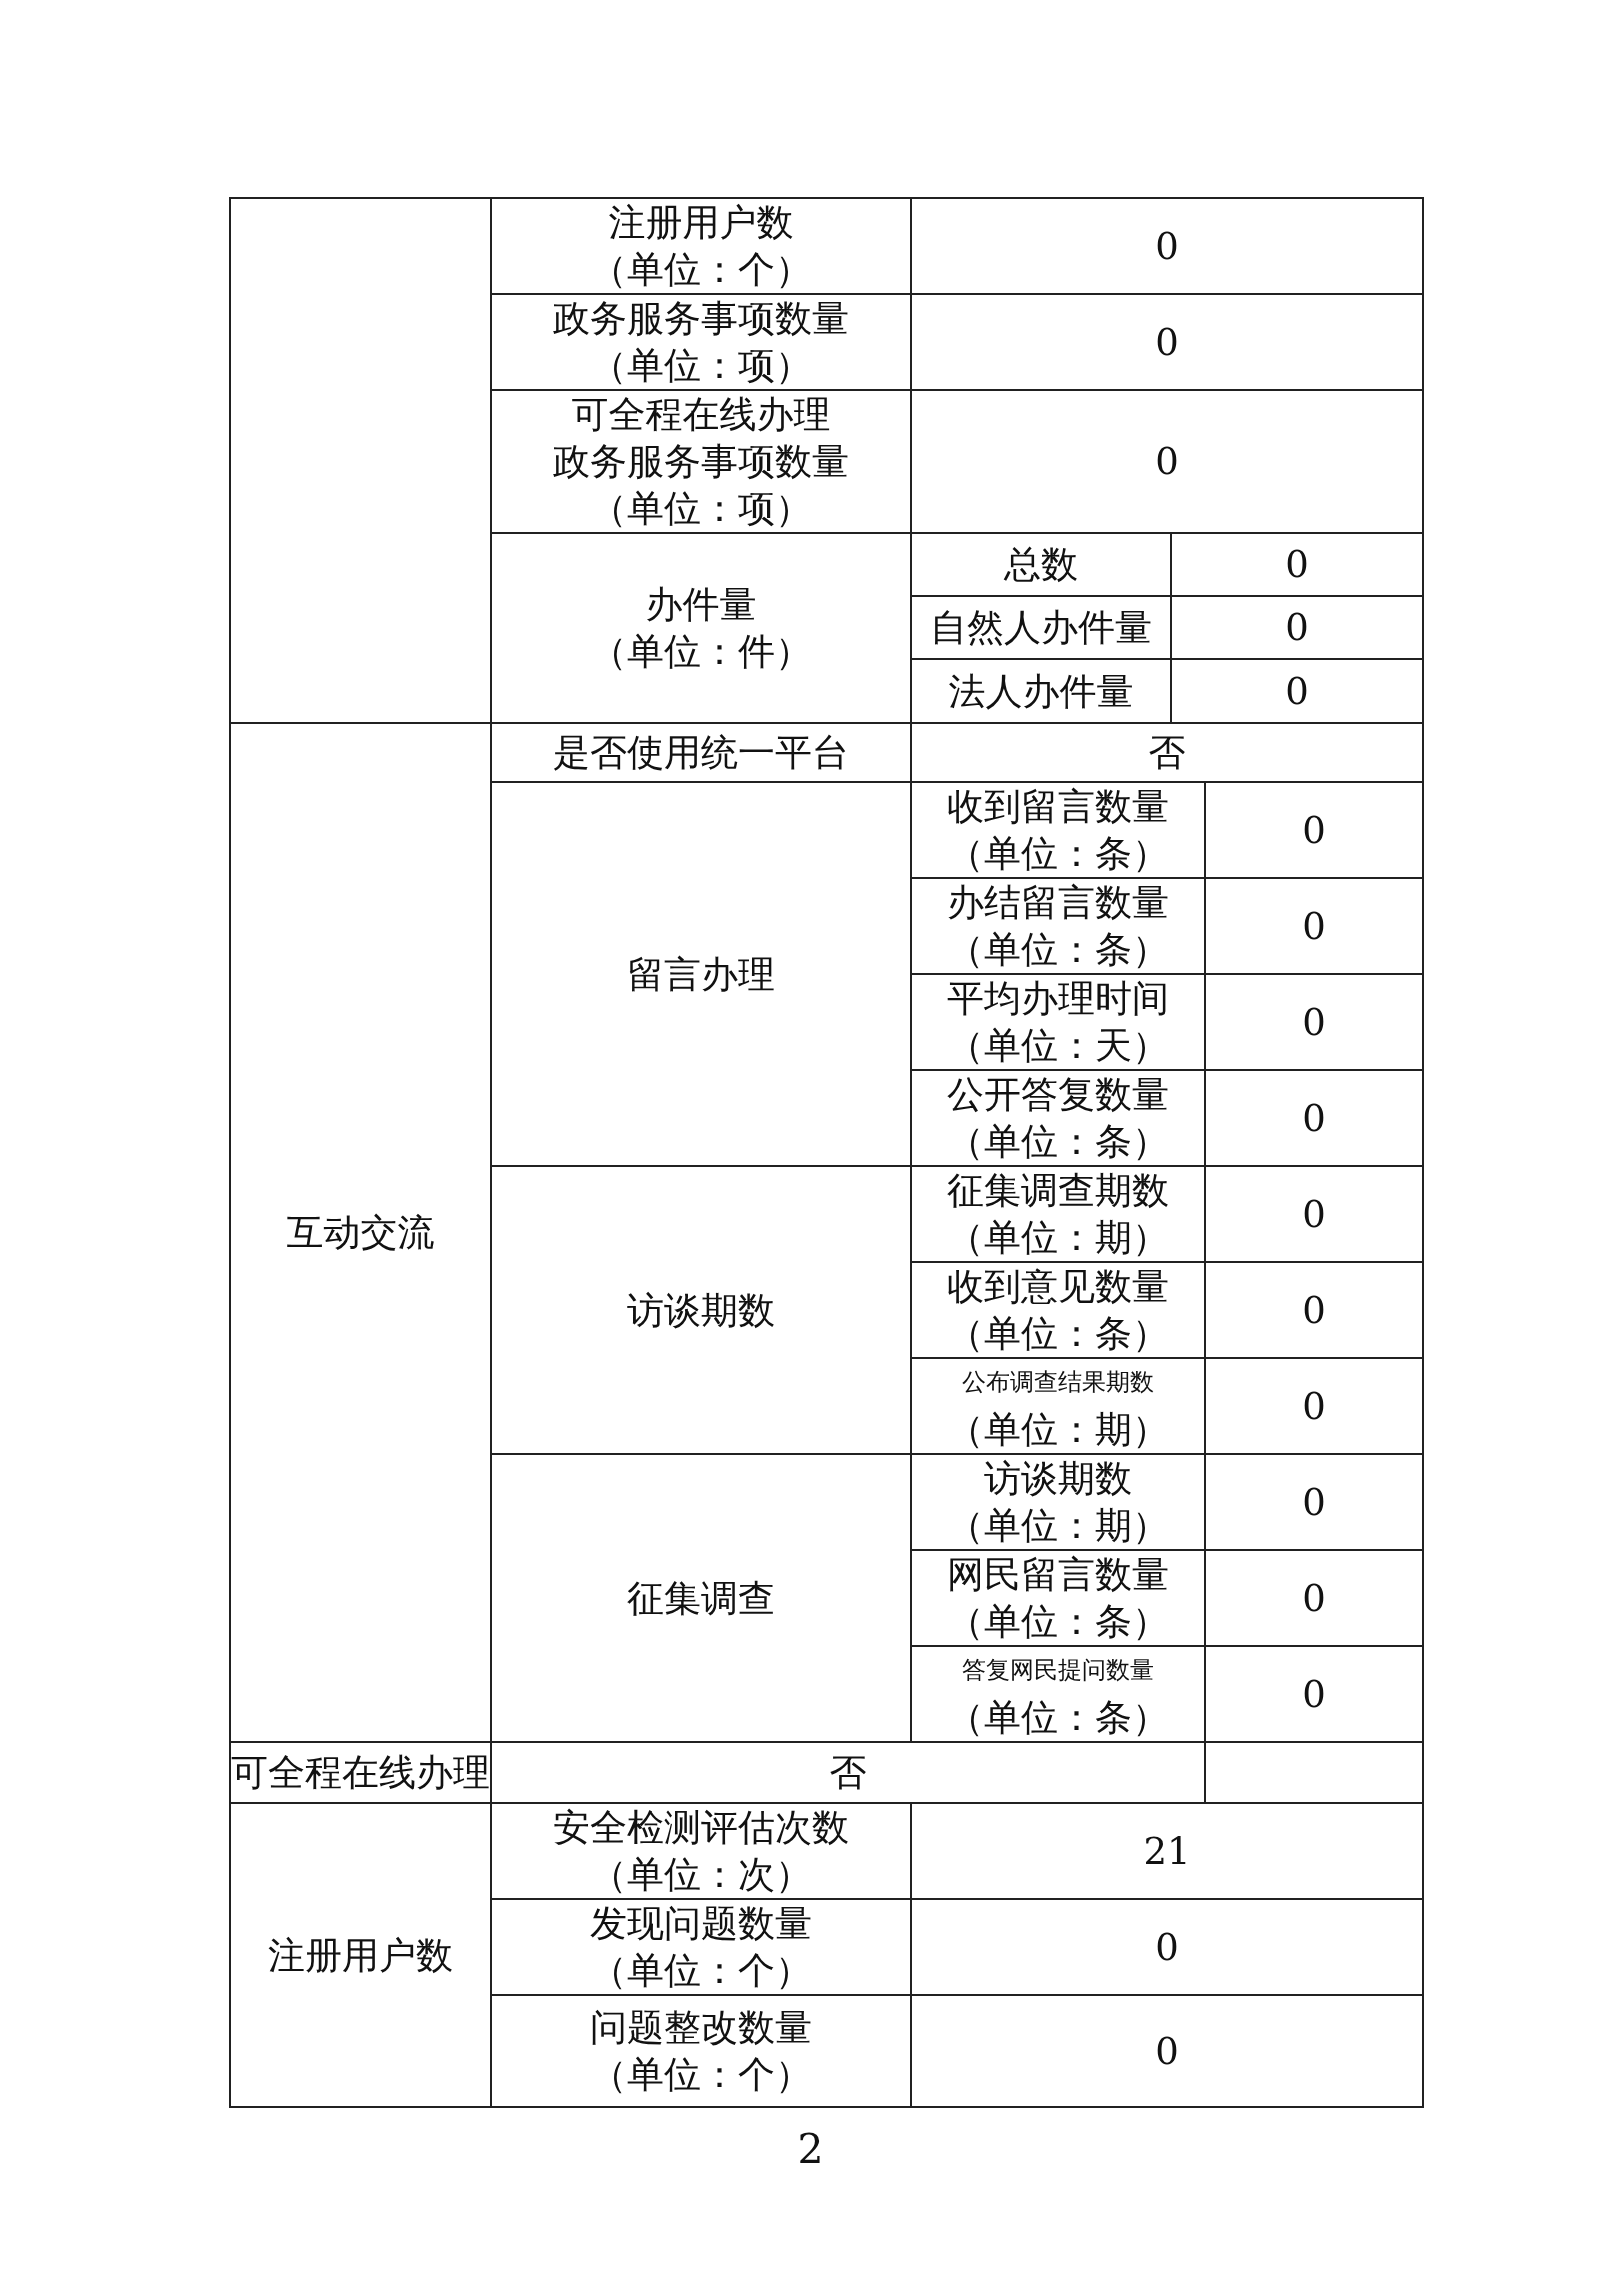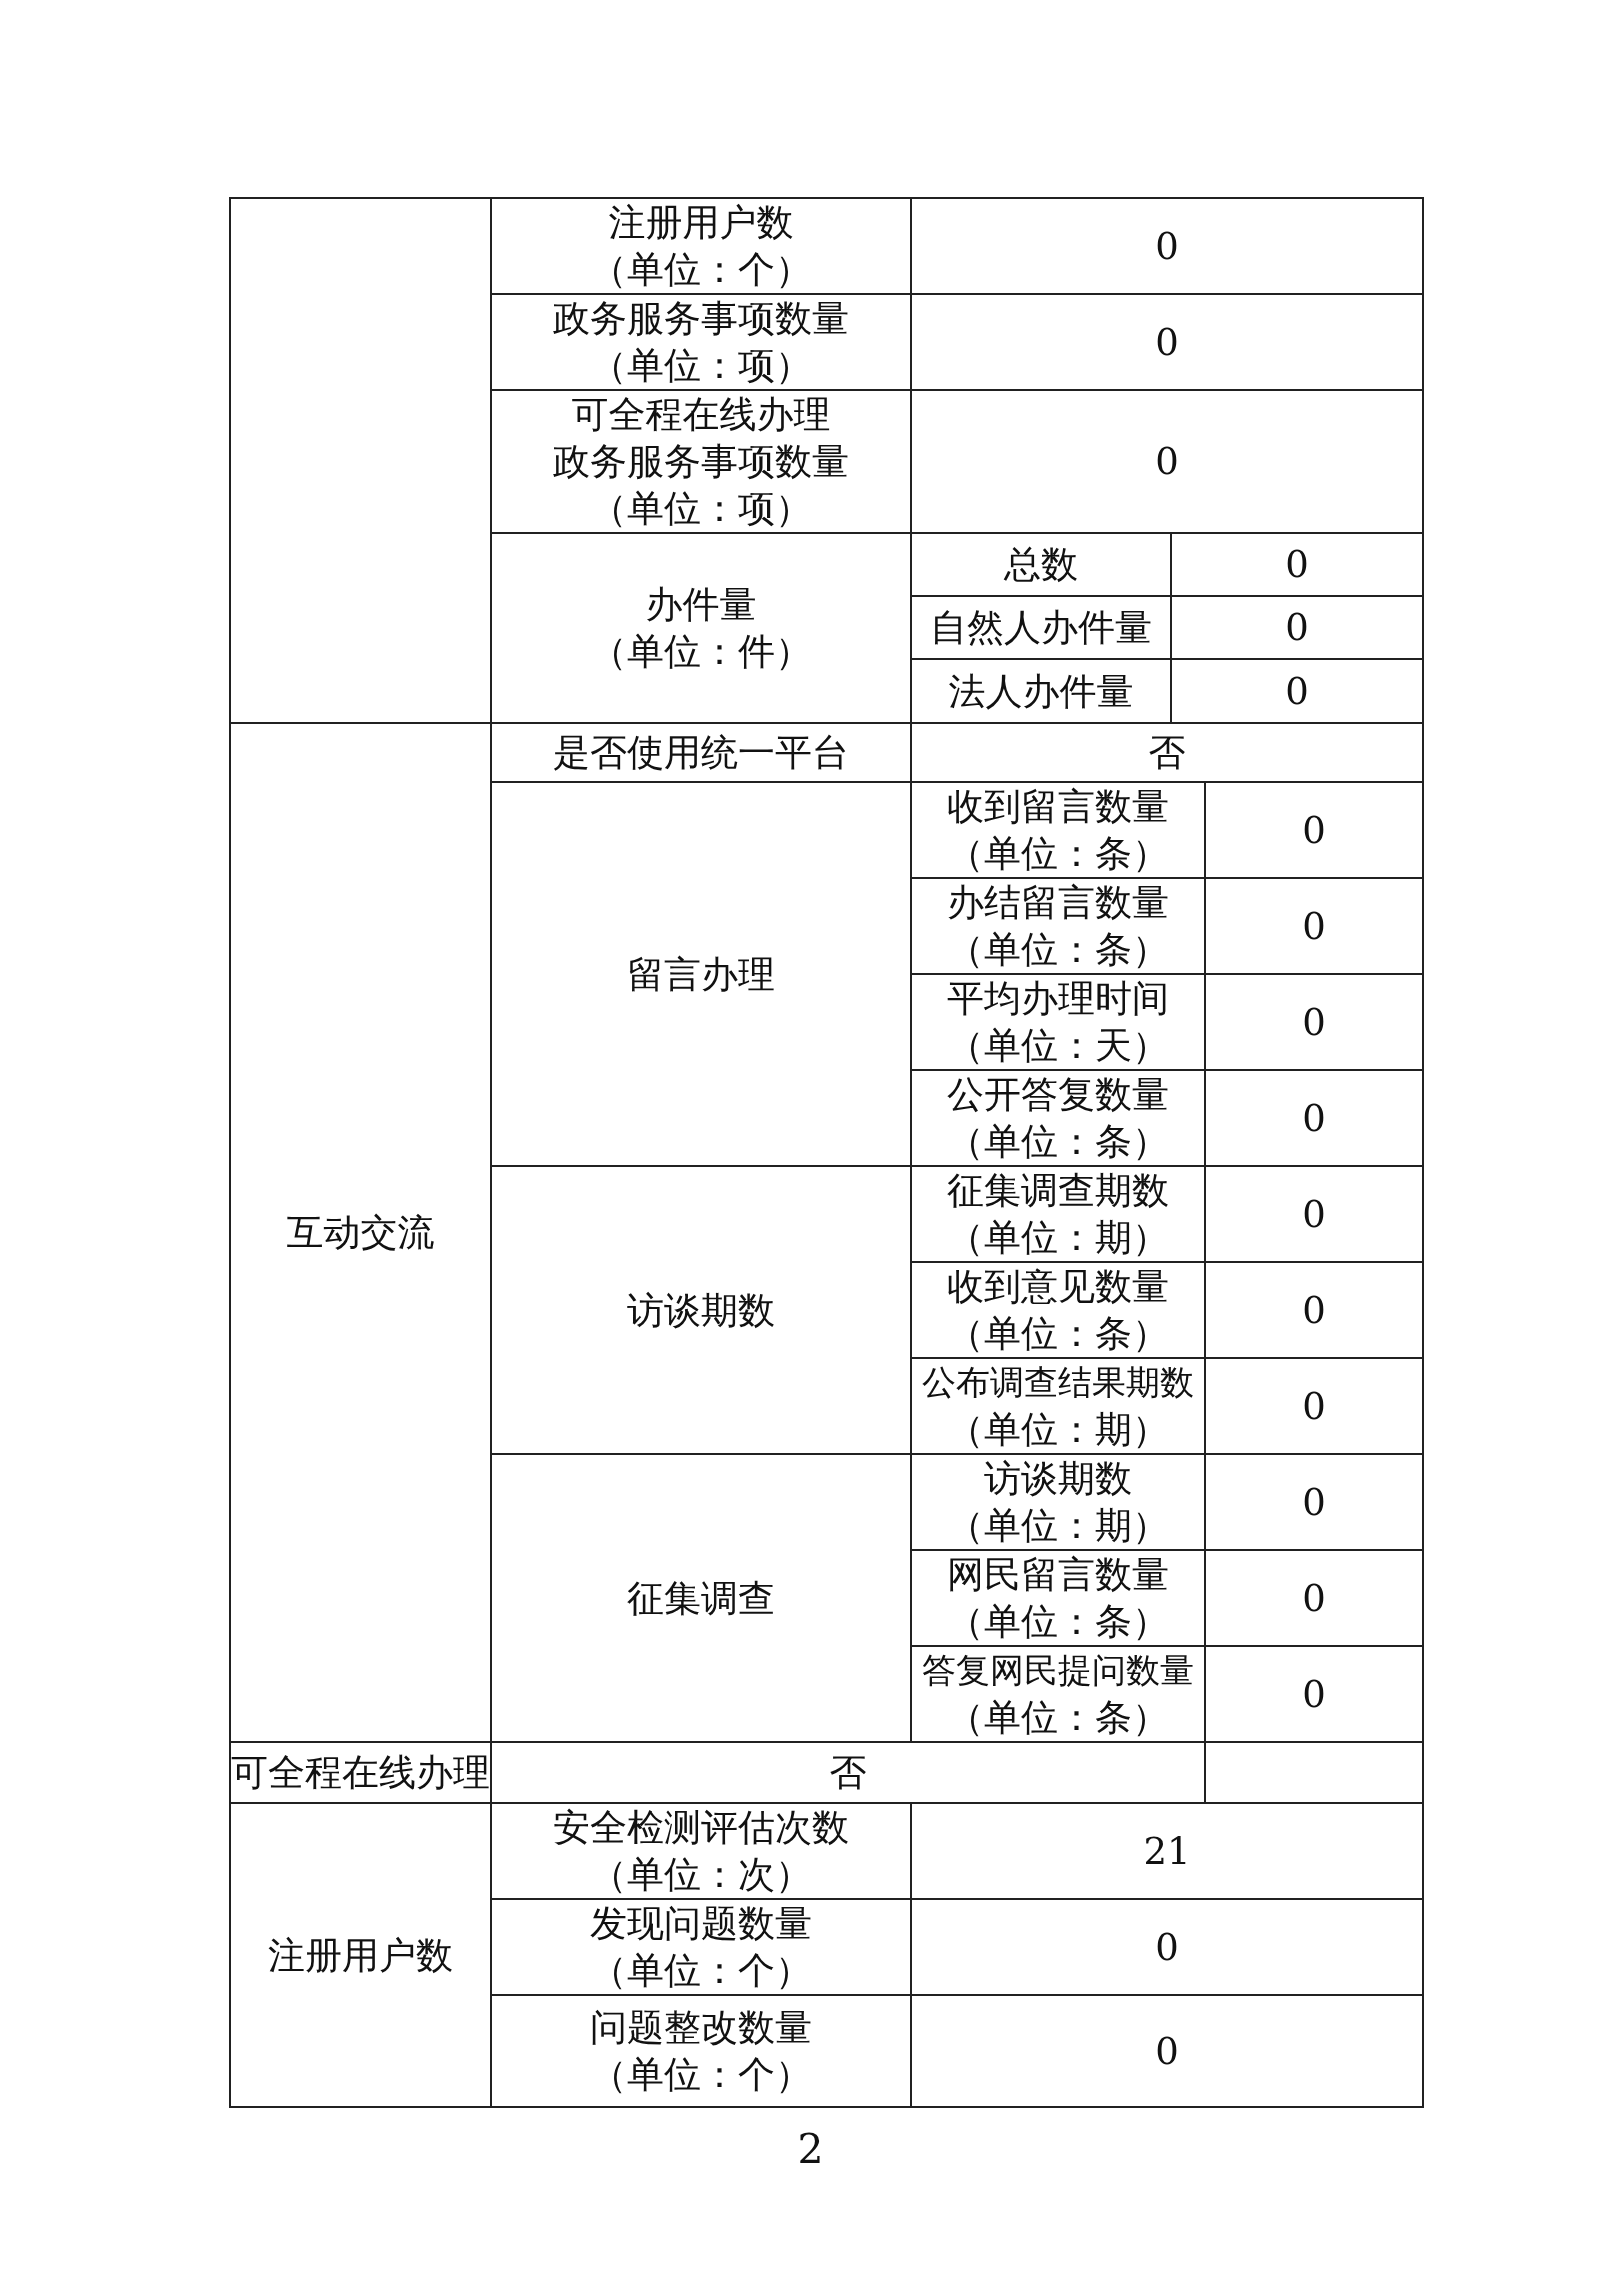--- a/index.html
+++ b/index.html
@@ -29,21 +29,21 @@
     vertical-align: middle;
     padding: 0;
     font-size: 37px;
     line-height: 47px;
     overflow: hidden;
   }
   td .ln {
     white-space: nowrap;
   }
   td .tight {
-    font-size: 34px;
+    font-size: 24px;
   }
   .val {
     font-size: 37px;
   }
   .page-num {
     position: absolute;
     top: 2125px;
     left: 0;
     width: 100%;
     text-align: center;

